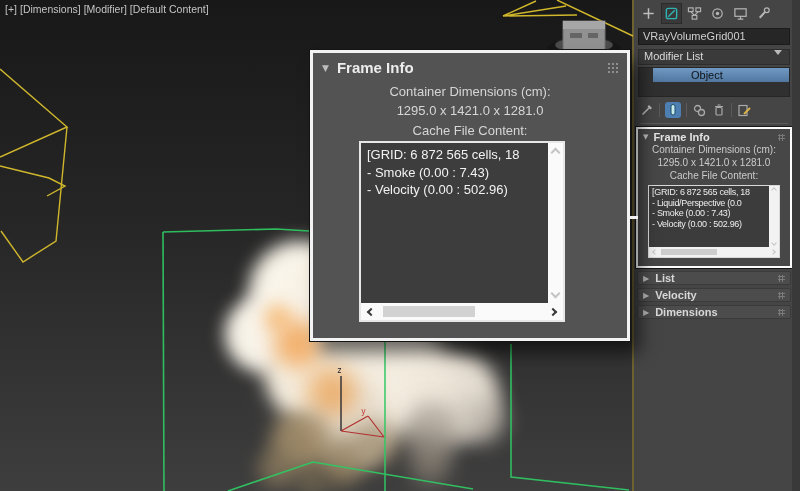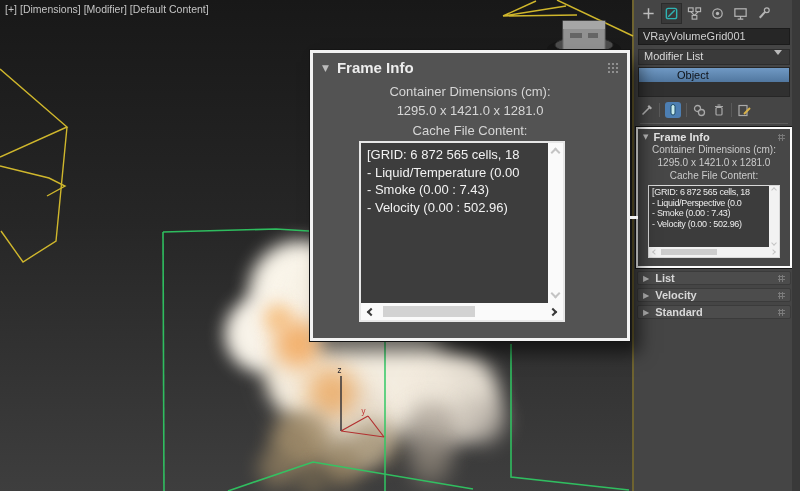--- a/index.html
+++ b/index.html
@@ -61,21 +61,21 @@
   .name-row{position:absolute;left:2px;top:27px;width:152px;height:18px;display:flex;gap:4px;align-items:center;}
   .name-input{flex:1;height:17px;background:#262626;border:1px solid #1b1b1b;
               color:#cfcfcf;font-size:11px;padding:0 4px;font-family:"Liberation Sans",sans-serif;}
   .swatch{width:15px;height:15px;background:#eeb0c4;border:1px solid #141414;}
   .modlist{position:absolute;left:2px;top:49px;width:152px;height:16px;background:#3a3a3a;
            border:1px solid #2d2d2d;color:#d9d9d9;font-size:11px;display:flex;padding:0 5px;}
   .modlist .arrowbox{margin-left:auto;width:12px;display:flex;justify-content:center;}
   .css-tri-down{width:0;height:0;border-left:4px solid transparent;border-right:4px solid transparent;
                 border-top:5px solid #b9b9b9;}
   .stack{position:absolute;left:2px;top:67px;width:152px;height:30px;background:#303030;
-         border:1px solid #262626;}
+         border:1px solid #262626;padding-left:14px;}
   .stack-row{height:14px;background:linear-gradient(#7099c4,#51779f);
              color:#0f1319;font-size:11px;line-height:14px;padding-left:38px;}
   .stoolbar{position:absolute;left:4px;top:100px;width:150px;height:20px;
             display:flex;align-items:center;gap:5px;}
   .vsep{width:1px;height:14px;background:#5a5a5a;}
   .ic-wrap{display:flex;align-items:center;justify-content:center;}
   .ic-wrap.blue{background:#4d7fb3;border-radius:3px;padding:1px;}
   .sep-line{position:absolute;left:4px;top:123px;width:148px;height:1px;background:#5c5c5c;}
 
   .rollout{position:absolute;left:0;top:127px;width:156px;height:141px;background:#474747;
@@ -175,21 +175,20 @@
       <span class="popup-title">Frame Info</span>
       <span class="grip"></span>
     </div>
     <div class="cline" style="top:31px;">Container Dimensions (cm):</div>
     <div class="cline" style="top:50px;">1295.0 x 1421.0 x 1281.0</div>
     <div class="cline" style="top:70px;">Cache File Content:</div>
 
     <div class="lb">
       <div class="lb-content">
         <div class="lb-line">[GRID: 6 872 565 cells, 18</div>
-        <div class="lb-line">- Liquid/Temperature (0.00</div>
         <div class="lb-line">- Smoke (0.00 : 7.43)</div>
         <div class="lb-line">- Velocity (0.00 : 502.96)</div>
       </div>
       <div class="lb-v">
         <span class="chev up"></span>
         <span class="chev down"></span>
       </div>
       <div class="lb-h">
         <span class="chev dark left h-arrow-l"></span>
         <span class="h-thumb"></span>
@@ -325,21 +324,21 @@
       <span>List</span>
       <span class="r-grip"></span>
     </div>
     <div class="cbar" style="top:288px;">
       <span class="glyph tri-col">▶</span>
       <span>Velocity</span>
       <span class="r-grip"></span>
     </div>
     <div class="cbar" style="top:305px;">
       <span class="glyph tri-col">▶</span>
-      <span>Standard</span>
+      <span>Dimensions</span>
       <span class="r-grip"></span>
     </div>
 
     <div class="panel-scrollstrip"></div>
   </div>
 
   <div class="connector"></div>
 </div>
 
 </body></html>

